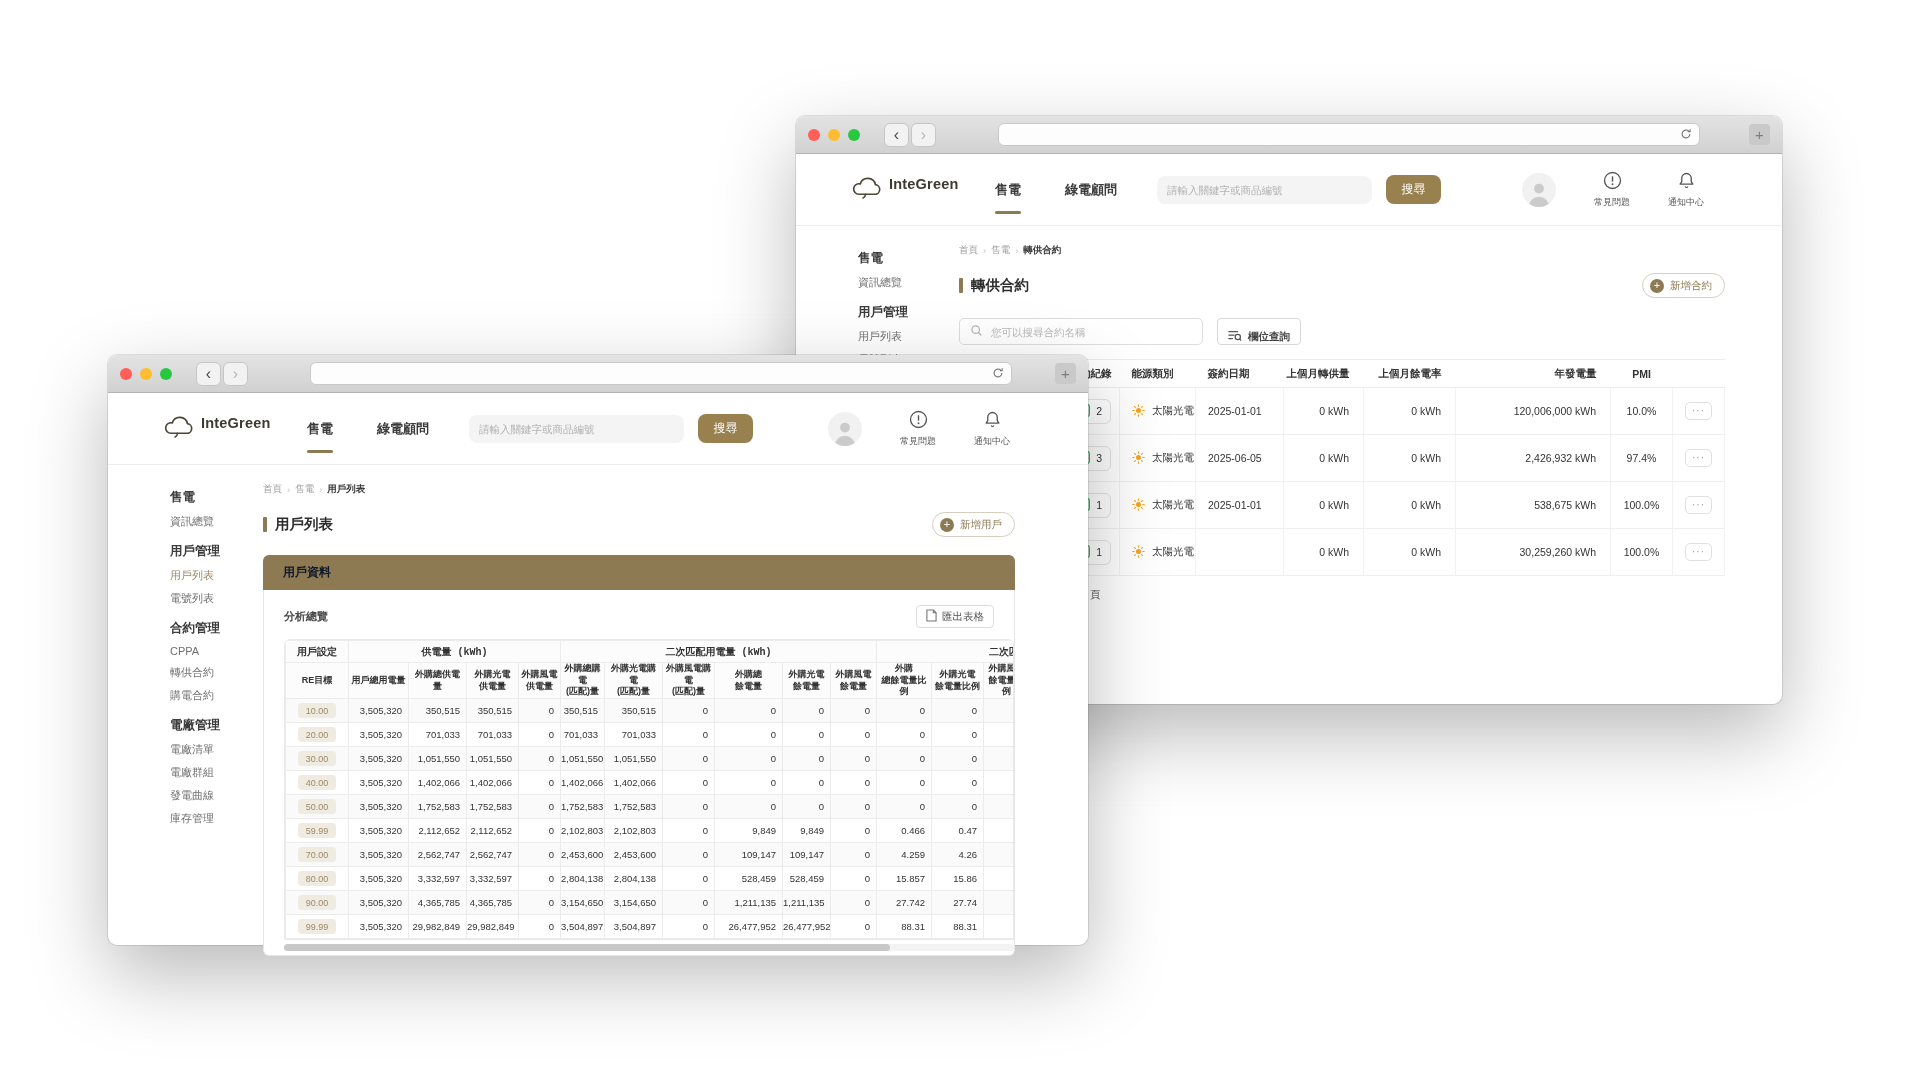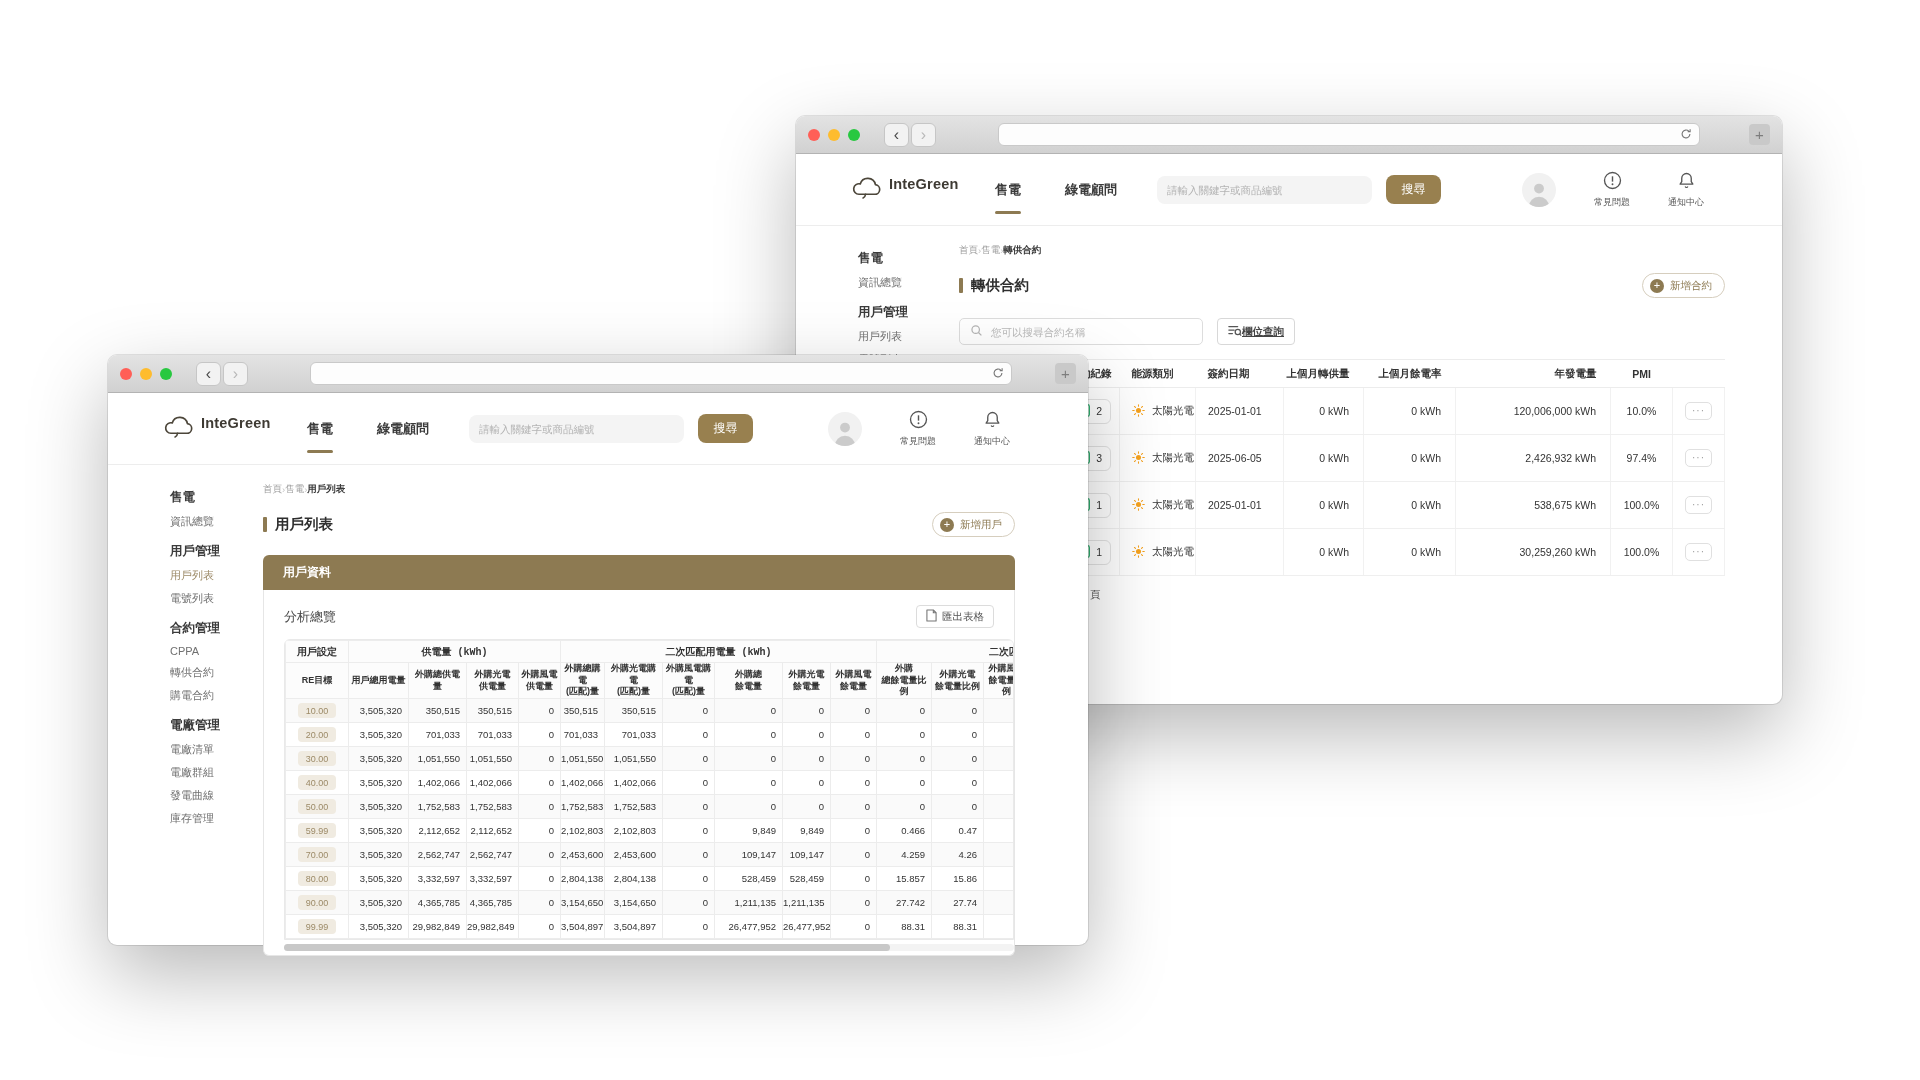--- a/index.html
+++ b/index.html
@@ -46,36 +46,36 @@
   .app-body { display:flex; height:calc(100% - 110px); }
   .sidebar { width:150px; padding:12px 0 0 62px; flex:none; }
   .side-title { font-size:12.5px; font-weight:bold; color:#3c3c3c; margin:14px 0 6px; white-space:nowrap; }
   .sidebar .side-title:first-child { margin-top:12px; }
   .side-item { font-size:11px; color:#707070; margin:8px 0; white-space:nowrap; cursor:pointer; }
   .side-item.active { color:#9C8A67; }
   .main { flex:1; }
   .front-window .main { padding:0 74px 0 5px; }
   .back-window  .main { padding:0 58px 0 13px; }
 
-  .breadcrumb { margin-top:18px; font-size:9.5px; color:#9e9e9e; display:flex; align-items:center; }
+  .breadcrumb { margin-top:18px; font-size:9.5px; color:#9e9e9e; display:flex; gap:5px; align-items:center; }
   .breadcrumb .sep { color:#c2c2c2; }
   .breadcrumb .last { color:#3a3a3a; font-weight:bold; }
   .title-row { margin-top:16px; display:flex; justify-content:space-between; align-items:center; }
   .page-title { display:flex; align-items:center; gap:8px; font-size:14.5px; font-weight:bold; color:#2e2e2e; }
   .page-title::before { content:""; width:4px; height:15px; background:#8D7A52; border-radius:1px; display:block; }
   .add-btn { height:25px; padding:0 12px 0 7px; border-radius:13px; border:1px solid #d6cebe; background:#fff;
              color:#8D7A52; font-size:10.5px; display:flex; align-items:center; gap:6px; }
   .plus-ico { width:14px; height:14px; border-radius:50%; background:#8D7A52; color:#fff; font-size:11px; line-height:13px; text-align:center; display:block; }
 
   
-  .banner { margin-top:18px; height:35px; background:#8D7A52; border-radius:6px 6px 0 0; color:#ffffff;
+  .banner { margin-top:18px; height:35px; background:#8D7A52; border-radius:6px 6px 0 0; color:#0f172a;
             font-size:12px; font-weight:bold; display:flex; align-items:center; padding-left:20px; }
   .card { border:1px solid #e6e6e6; border-top:none; border-radius:0 0 6px 6px; background:#fff; padding:0 0 4px 20px; overflow:hidden; }
   .card-head { display:flex; justify-content:space-between; align-items:center; padding:15px 20px 11px 0; }
-  .sec-title { font-size:13px; font-weight:normal; color:#4a4a4a; }
+  .sec-title { font-size:11px; font-weight:bold; color:#4a4a4a; }
   .export-btn { height:23px; border:1px solid #dcdcdc; background:#fff; border-radius:4px; padding:0 9px;
                 font-size:10.5px; color:#555; display:flex; align-items:center; gap:5px; }
   .ftable-wrap { width:730px; overflow:hidden; border:1px solid #e9e9e9; border-radius:6px 6px 0 0; }
   table.ftable { border-collapse:collapse; table-layout:fixed; width:744px; font-size:9.5px; color:#333; }
   .ftable th, .ftable td { border:1px solid #ececec; }
   .ftable th.g { height:22px; font-size:10px; font-weight:bold; background:#fcfcfc; text-align:center;font-family:Liberation Mono, monospace; }
   .ftable th.clip-g { text-align:right; padding-left:66px; }
   .ftable th.s { height:34px; font-size:9px; font-weight:bold; background:#fcfcfc; text-align:center; line-height:1.3; padding:0 2px; }
   .ftable td { height:24px; text-align:right; padding-right:6px; }
   .ftable tbody tr:nth-child(odd) td { background:#fafafa; }
@@ -83,21 +83,21 @@
   .pill { display:inline-block; background:#F0EBE1; color:#9C8A67; border-radius:4px; padding:2.5px 8px; font-size:9px; }
   .hscroll { width:730px; height:7px; background:#f3f3f3; border-radius:4px; margin-top:4px; }
   .hscroll .thumb { width:83%; height:7px; background:#c8c8c8; border-radius:4px; }
 
   
   .search-row { margin-top:20px; display:flex; gap:14px; align-items:center; }
   .contract-search { width:244px; height:27px; border:1px solid #ddd; border-radius:5px; display:flex; align-items:center; padding:0 10px; gap:8px; background:#fff; }
   .contract-search input { border:none; outline:none; flex:1; font-size:10.5px; color:#555; background:transparent; }
   .contract-search input::placeholder { color:#b9b9b9; }
   .filter-btn { height:27px; border:1px solid #d8d8d8; border-radius:4px; background:#fff; padding:0 10px;
-                font-size:10.5px; color:#444; display:flex; align-items:center; gap:0; font-weight:bold;text-decoration:underline; }
+                font-size:10.5px; color:#444; display:flex; align-items:flex-end; gap:6px; font-weight:bold; }
   table.btable { width:765px; margin-top:14px; border-collapse:collapse; table-layout:fixed; font-size:10.5px; color:#333; }
   .btable thead th { height:28px; font-size:10.5px; font-weight:bold; color:#333; border-top:1px solid #ececec; border-bottom:1px solid #ececec; }
   .btable tbody td { height:47px; border-bottom:1px solid #efefef; border-left:1px solid #f1f1f1; border-right:1px solid #f1f1f1; }
   .btable .al { text-align:left; padding-left:12px; }
   .btable .ar { text-align:right; padding-right:14px; }
   .btable .ac { text-align:center; }
   .btable .abadge { text-align:right; padding-right:8px; }
   .rec-badge { display:inline-flex; align-items:center; gap:6px; border:1px solid #e3e3e3; border-radius:6px; padding:4px 8px; background:#fff; }
   .energy-cell { display:flex; align-items:center; gap:7px; padding-left:12px; }
   .dots { width:27px; height:18px; border:1px solid #e0e0e0; border-radius:5px; background:#fff; color:#9a9a9a;

